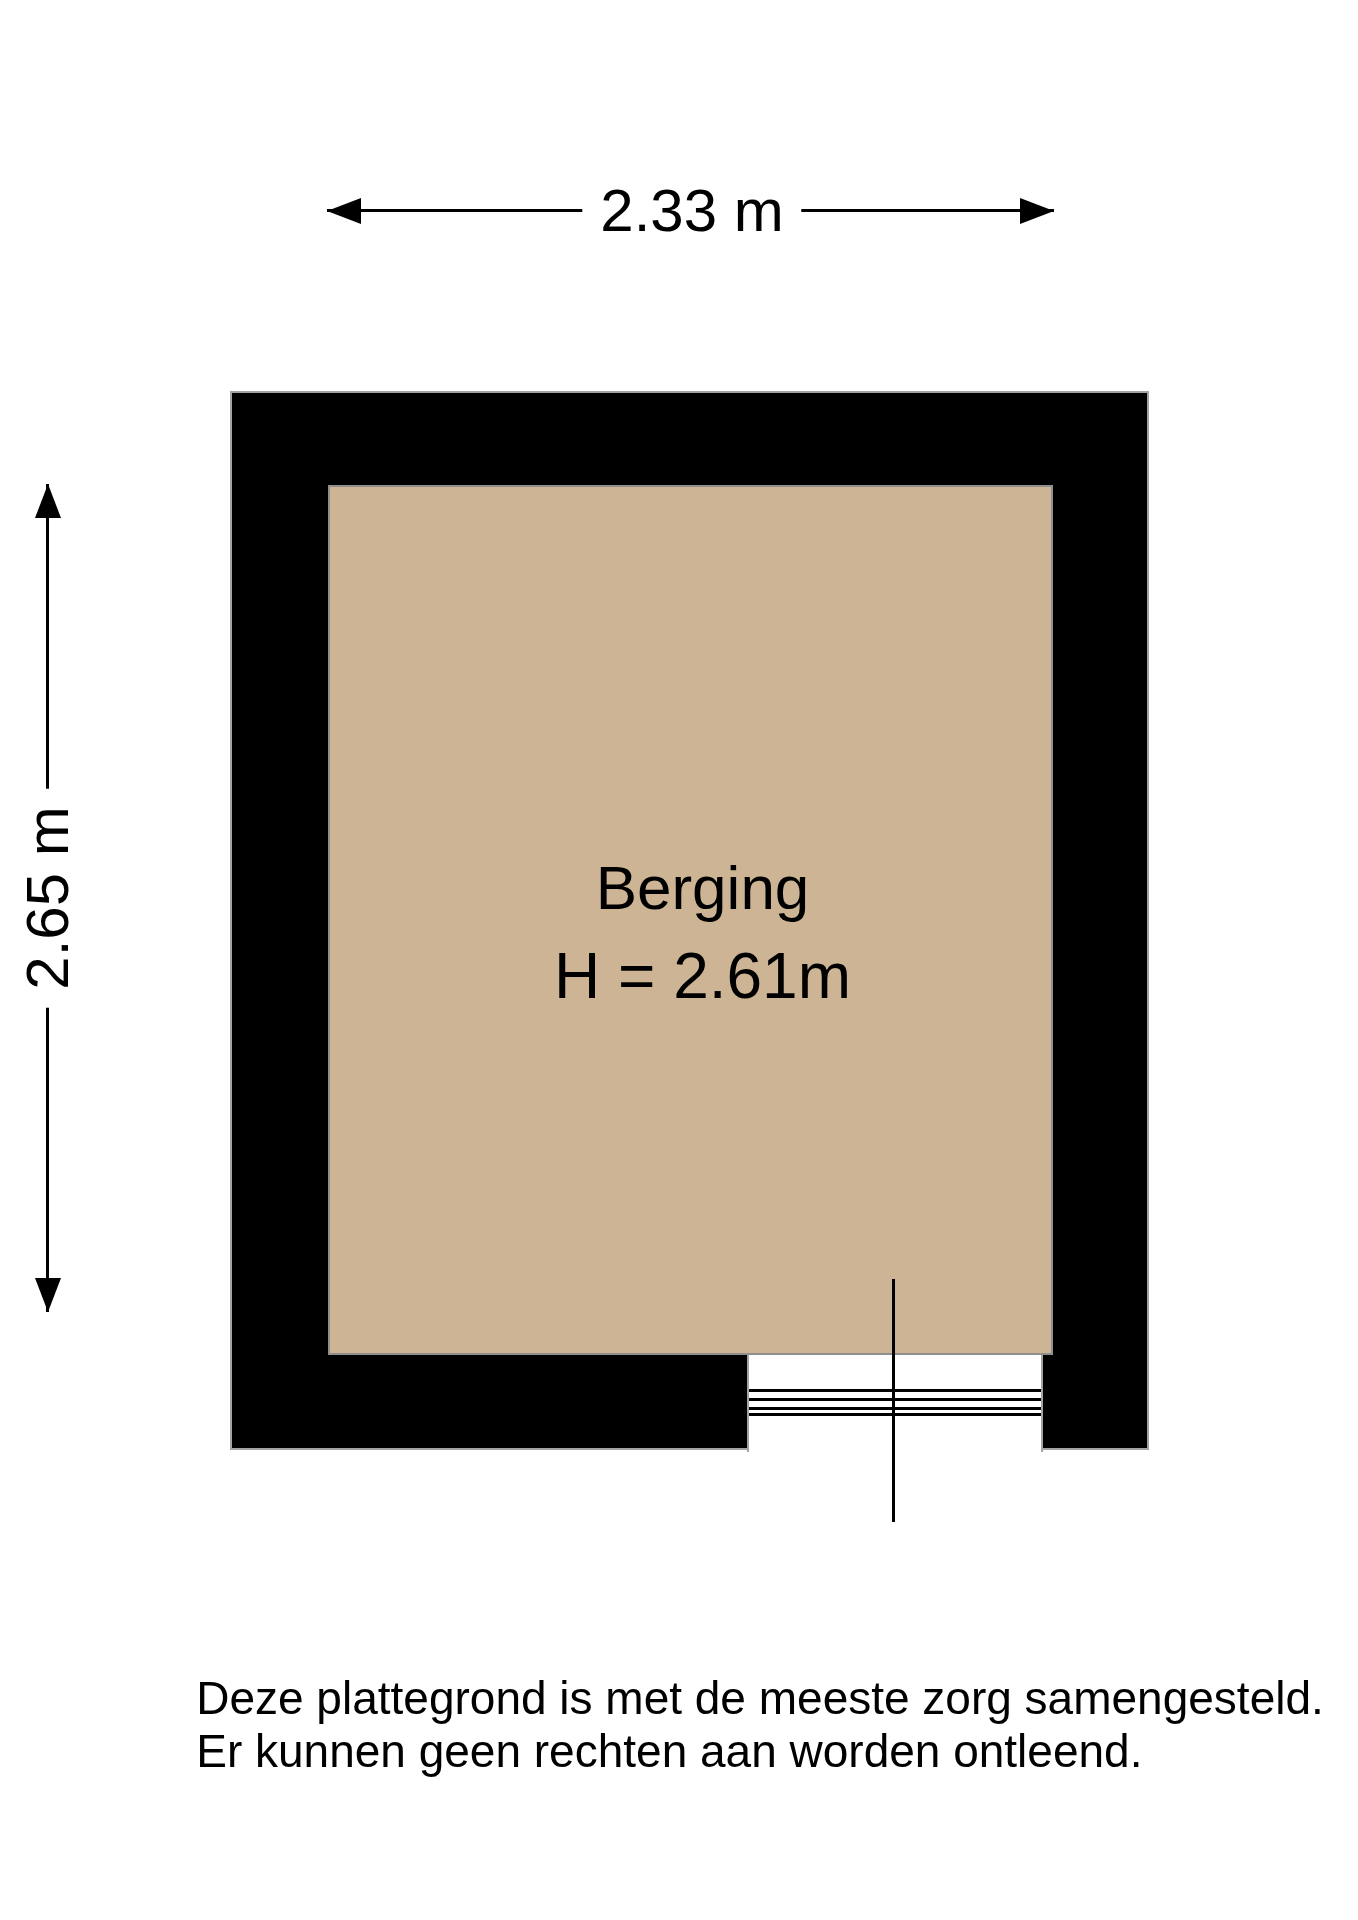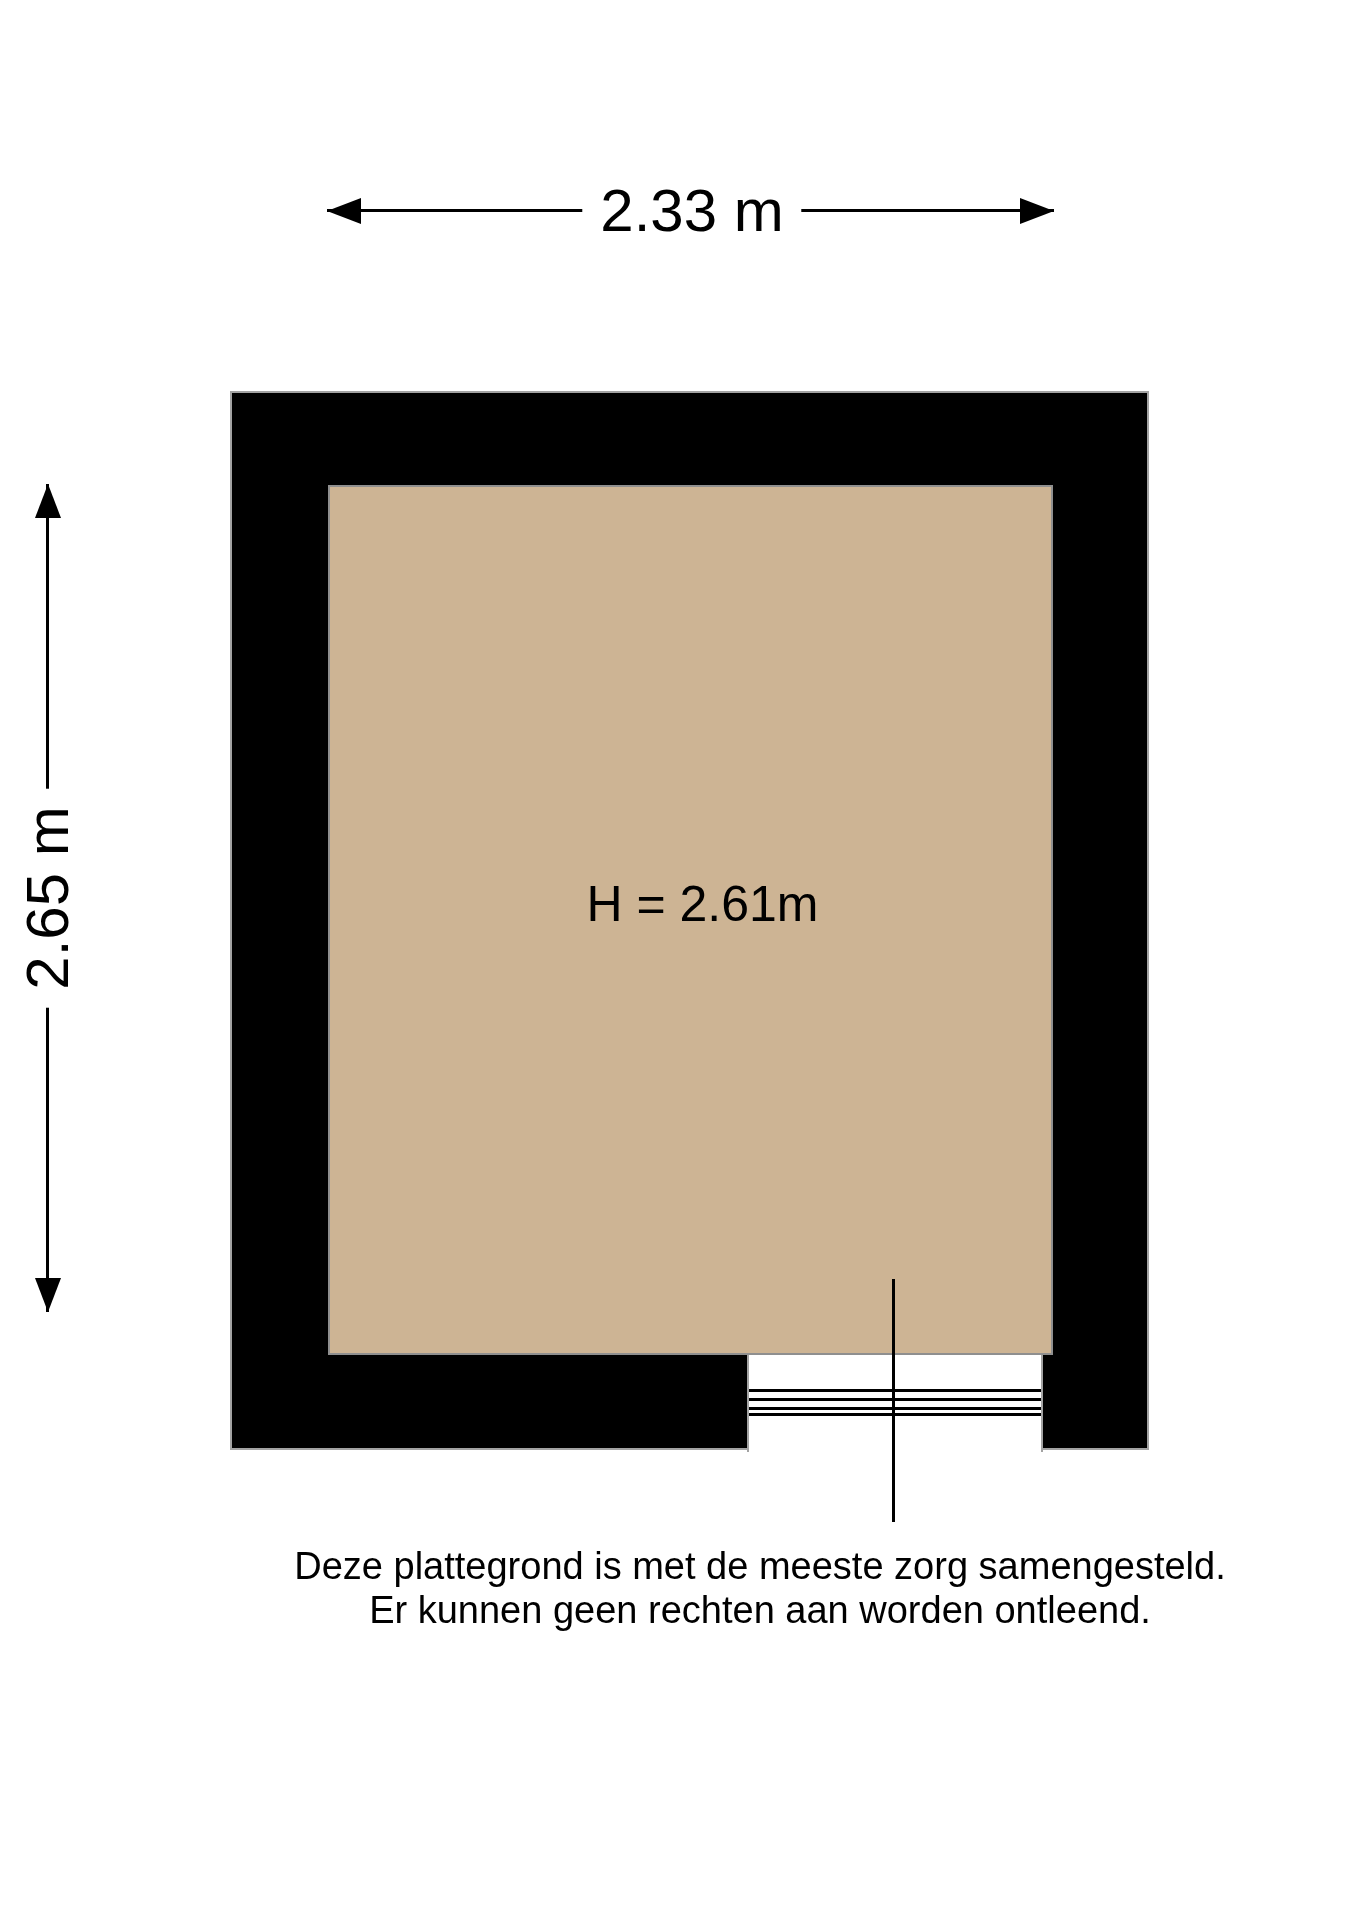--- a/index.html
+++ b/index.html
@@ -122,32 +122,31 @@
     left: 340px; top: 852px;
     width: 725px;
     text-align: center;
     z-index: 2;
   }
   .room-name {
     font-size: 62px;
     line-height: 1.15;
   }
   .room-height {
-    font-size: 50px;
+    font-size: 64px;
     line-height: 1.15;
-    margin-top: 24px;
+    margin-top: 17px;
   }
 
   
   .disclaimer {
     position: absolute;
-    left: 760px; top: 1544px;
+    left: 760px; top: 1672px;
     transform: translateX(-50%);
-    text-align: center;
-    font-size: 38px;
+    font-size: 46px;
     line-height: 1.16;
     white-space: nowrap;
   }
 </style>
 </head>
 <body>
 
 <div class="canvas">
 
   <div class="dim-line-h"></div>
@@ -165,20 +164,21 @@
 
   <div class="door-gap">
     <div class="threshold threshold-1"></div>
     <div class="threshold threshold-2"></div>
     <div class="threshold threshold-3"></div>
     <div class="threshold threshold-4"></div>
   </div>
   <div class="door-line"></div>
 
   <div class="room-label">
+    <div class="room-name">Berging</div>
     <div class="room-height">H = 2.61m</div>
   </div>
 
   <div class="disclaimer">
     <div>Deze plattegrond is met de meeste zorg samengesteld.</div>
     <div>Er kunnen geen rechten aan worden ontleend.</div>
   </div>
 
 </div>
 

